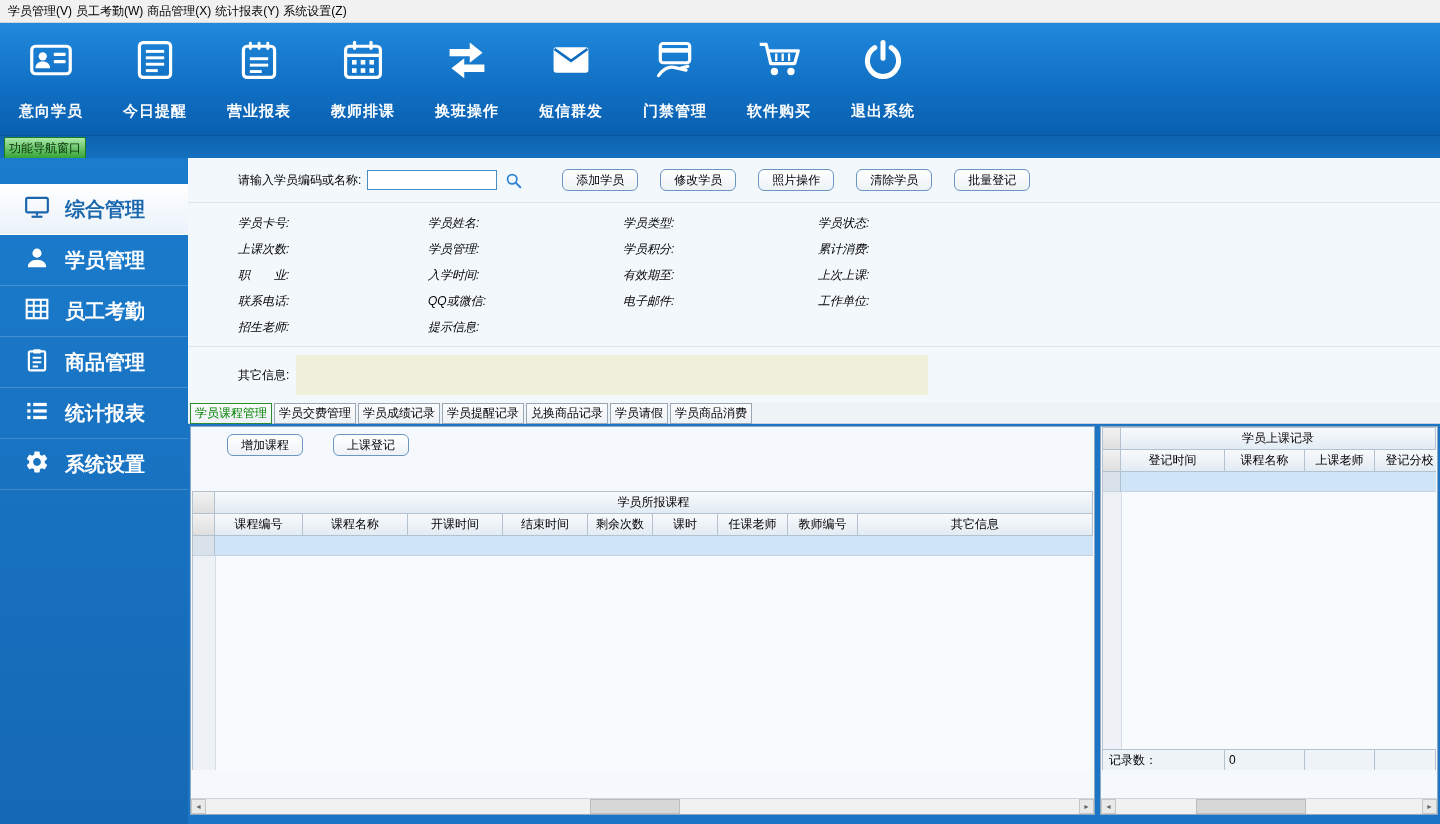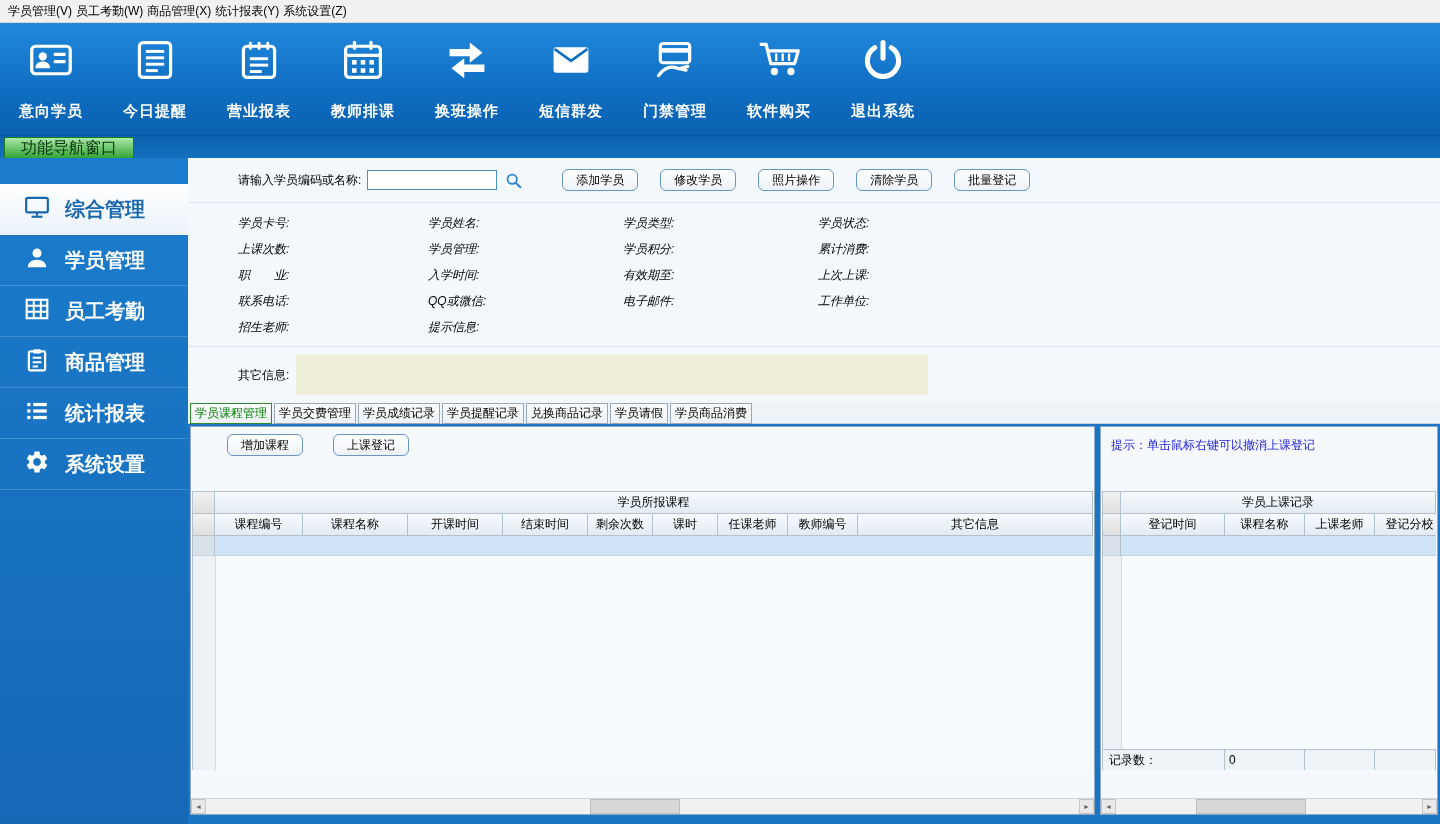--- a/index.html
+++ b/index.html
@@ -16,22 +16,22 @@
              background:linear-gradient(180deg,#2189dc 0%,#0f6ec2 60%,#0a60b0 100%);
              border-bottom:1px solid #0a569e; }
   .tb-item { width:78px; margin-right:26px; display:flex; flex-direction:column; align-items:center;
              gap:20px; color:#fff; cursor:pointer;justify-content:space-between; }
   .tb-item svg { width:44px; height:44px; display:block; }
   .tb-label { font-size:15px; font-weight:bold; letter-spacing:1px; white-space:nowrap; }
 
   
   .navstrip { height:22px; flex:none; display:flex; align-items:flex-end;
               background:linear-gradient(180deg,#0d63ae,#1470be); }
-  .nav-tab { display:inline-flex; align-items:center; height:20px; margin-left:4px; padding:0 16px;
-             font-size:16px; color:#06330a; background:linear-gradient(#a9e9a9,#35a435);
+  .nav-tab { display:inline-flex; align-items:center; height:20px; margin-left:4px; padding:0 4px;
+             font-size:12px; color:#06330a; background:linear-gradient(#a9e9a9,#35a435);
              border:1px solid #1d7a1d; border-bottom:none; border-radius:2px 2px 0 0; cursor:pointer; }
 
   
   .main { flex:1; display:flex; min-height:0; }
   .sidebar { width:188px; flex:none; background:linear-gradient(180deg,#1b7ccd,#1568b4);
              padding-top:26px; box-sizing:border-box; }
   .sidebar-item { height:50px; display:flex; align-items:center; gap:15px; padding-left:24px;
                   color:#fff; font-size:20px; font-weight:bold; cursor:pointer;
                   border-bottom:1px solid rgba(255,255,255,0.18); }
   .sidebar-item svg { width:26px; height:26px; flex:none; }
@@ -393,23 +393,20 @@
           <div class="hscroll">
             <span class="sarrow">◄</span>
             <div class="strack">
                 <div class="sthumb left-thumb"></div>
               </div>
             <span class="sarrow">►</span>
           </div>
         </div>
 
         <div class="panel right-panel">
-          <div class="hint-row">
-            <span>提示：单击鼠标右键可以撤消上课登记</span>
-          </div>
           <div class="grid">
             <div class="trow">
               <div class="hc corner rsel"></div>
               <div class="hc grow">学员上课记录</div>
             </div>
             <div class="trow">
               <div class="hc corner rsel"></div>
               <div class="hc rw1">登记时间</div>
               <div class="hc rw2">课程名称</div>
               <div class="hc rw3">上课老师</div>

